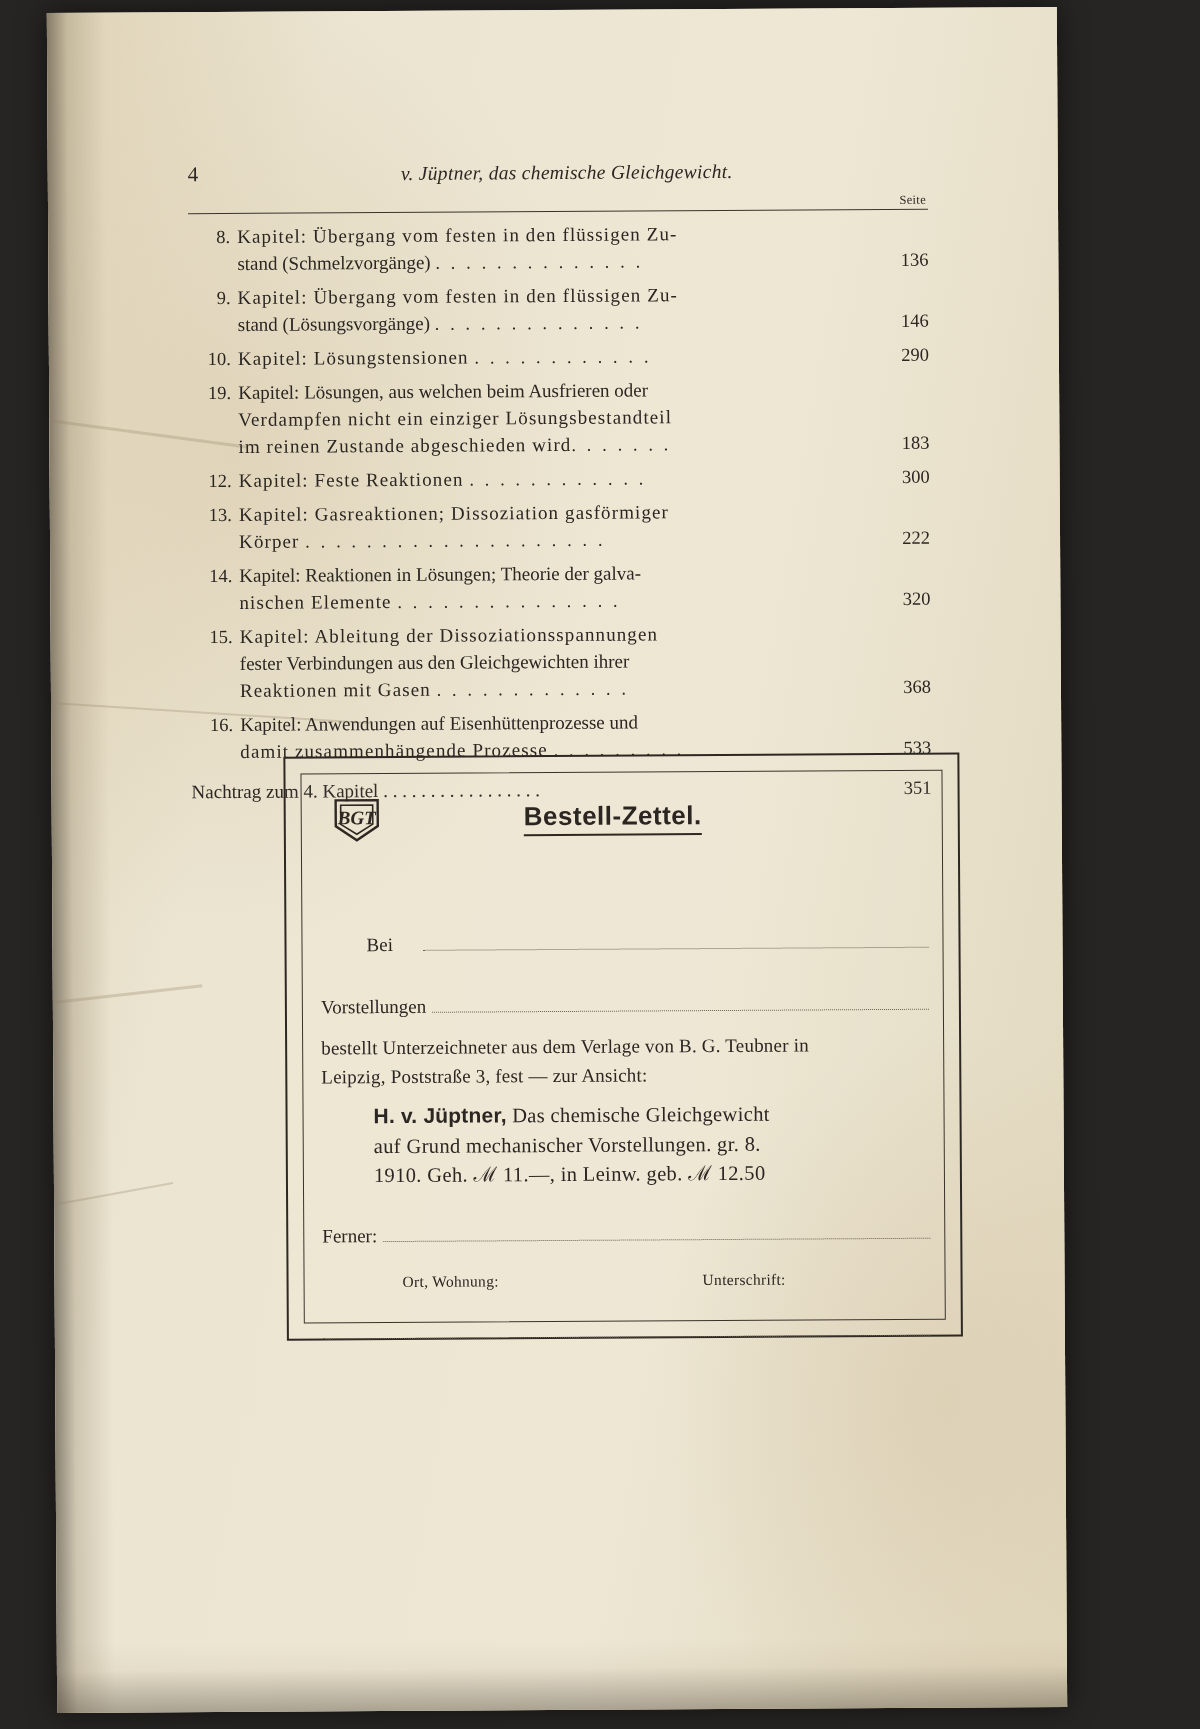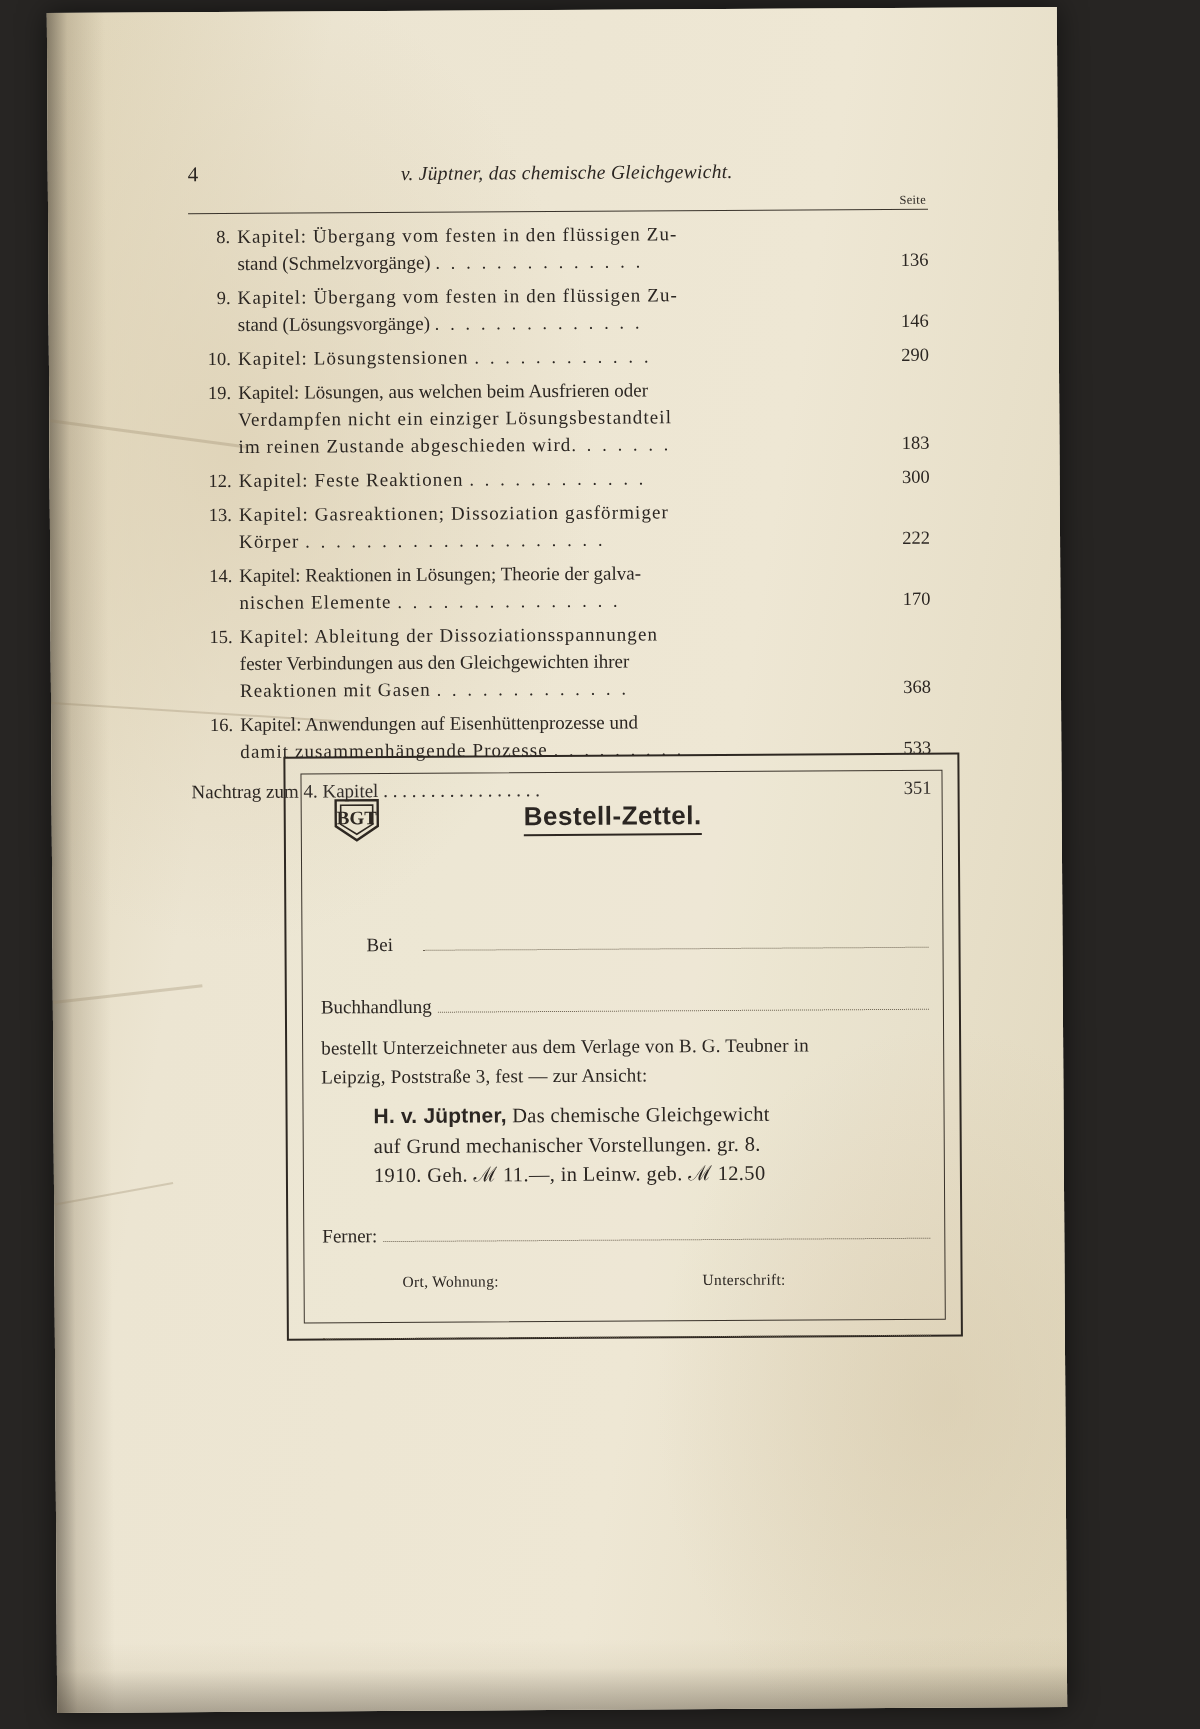--- a/index.html
+++ b/index.html
@@ -165,20 +165,21 @@
   .of-head {
     display: flex;
     align-items: center;
     height: 74px;
   }
   .logo {
     width: 62px; height: 62px;
     flex: none;
     position: relative;
     margin-left: 6px;
+    font-style: italic;
   }
   .logo svg { display: block; }
   .of-title {
     flex: 1;
     text-align: center;
     font-family: "Liberation Sans", sans-serif;
     font-size: 26px;
     font-weight: bold;
     letter-spacing: 0.5px;
     padding-right: 90px;
@@ -328,21 +329,21 @@
           </div>
           <div class="toc-page">222</div>
         </div>
 
         <div class="toc-entry">
           <div class="toc-num">14.</div>
           <div class="toc-body">
             <span class="toc-line">Kapitel: Reaktionen in Lösungen; Theorie der galva-</span>
             <span class="toc-line wide"><span>nischen Elemente</span> <span class="dots">. . . . . . . . . . . . . . .</span></span>
           </div>
-          <div class="toc-page">170</div>
+          <div class="toc-page">320</div>
         </div>
 
         <div class="toc-entry">
           <div class="toc-num">15.</div>
           <div class="toc-body">
             <span class="toc-line wide">Kapitel:  Ableitung  der  Dissoziationsspannungen</span>
             <span class="toc-line">fester Verbindungen aus den Gleichgewichten ihrer</span>
             <span class="toc-line wide"><span>Reaktionen mit Gasen</span> <span class="dots">. . . . . . . . . . . . .</span></span>
           </div>
           <div class="toc-page">368</div>
@@ -384,21 +385,21 @@
             <span>Bestell-Zettel.</span>
           </div>
         </div>
 
         <div class="row-bei">
           <div class="lbl">Bei</div>
           <div class="fill dotline"></div>
         </div>
 
         <div class="row-buch">
-          <div class="lbl">Buchhandlung</div>
+          <div class="lbl">Vorstellungen</div>
           <div class="fill dotline"></div>
         </div>
 
         <div class="para">
           <div>bestellt Unterzeichneter aus dem Verlage von B. G. Teubner in</div>
           <div>Leipzig, Poststraße 3, fest — zur Ansicht:</div>
         </div>
 
         <div class="title-block">
           <div>

